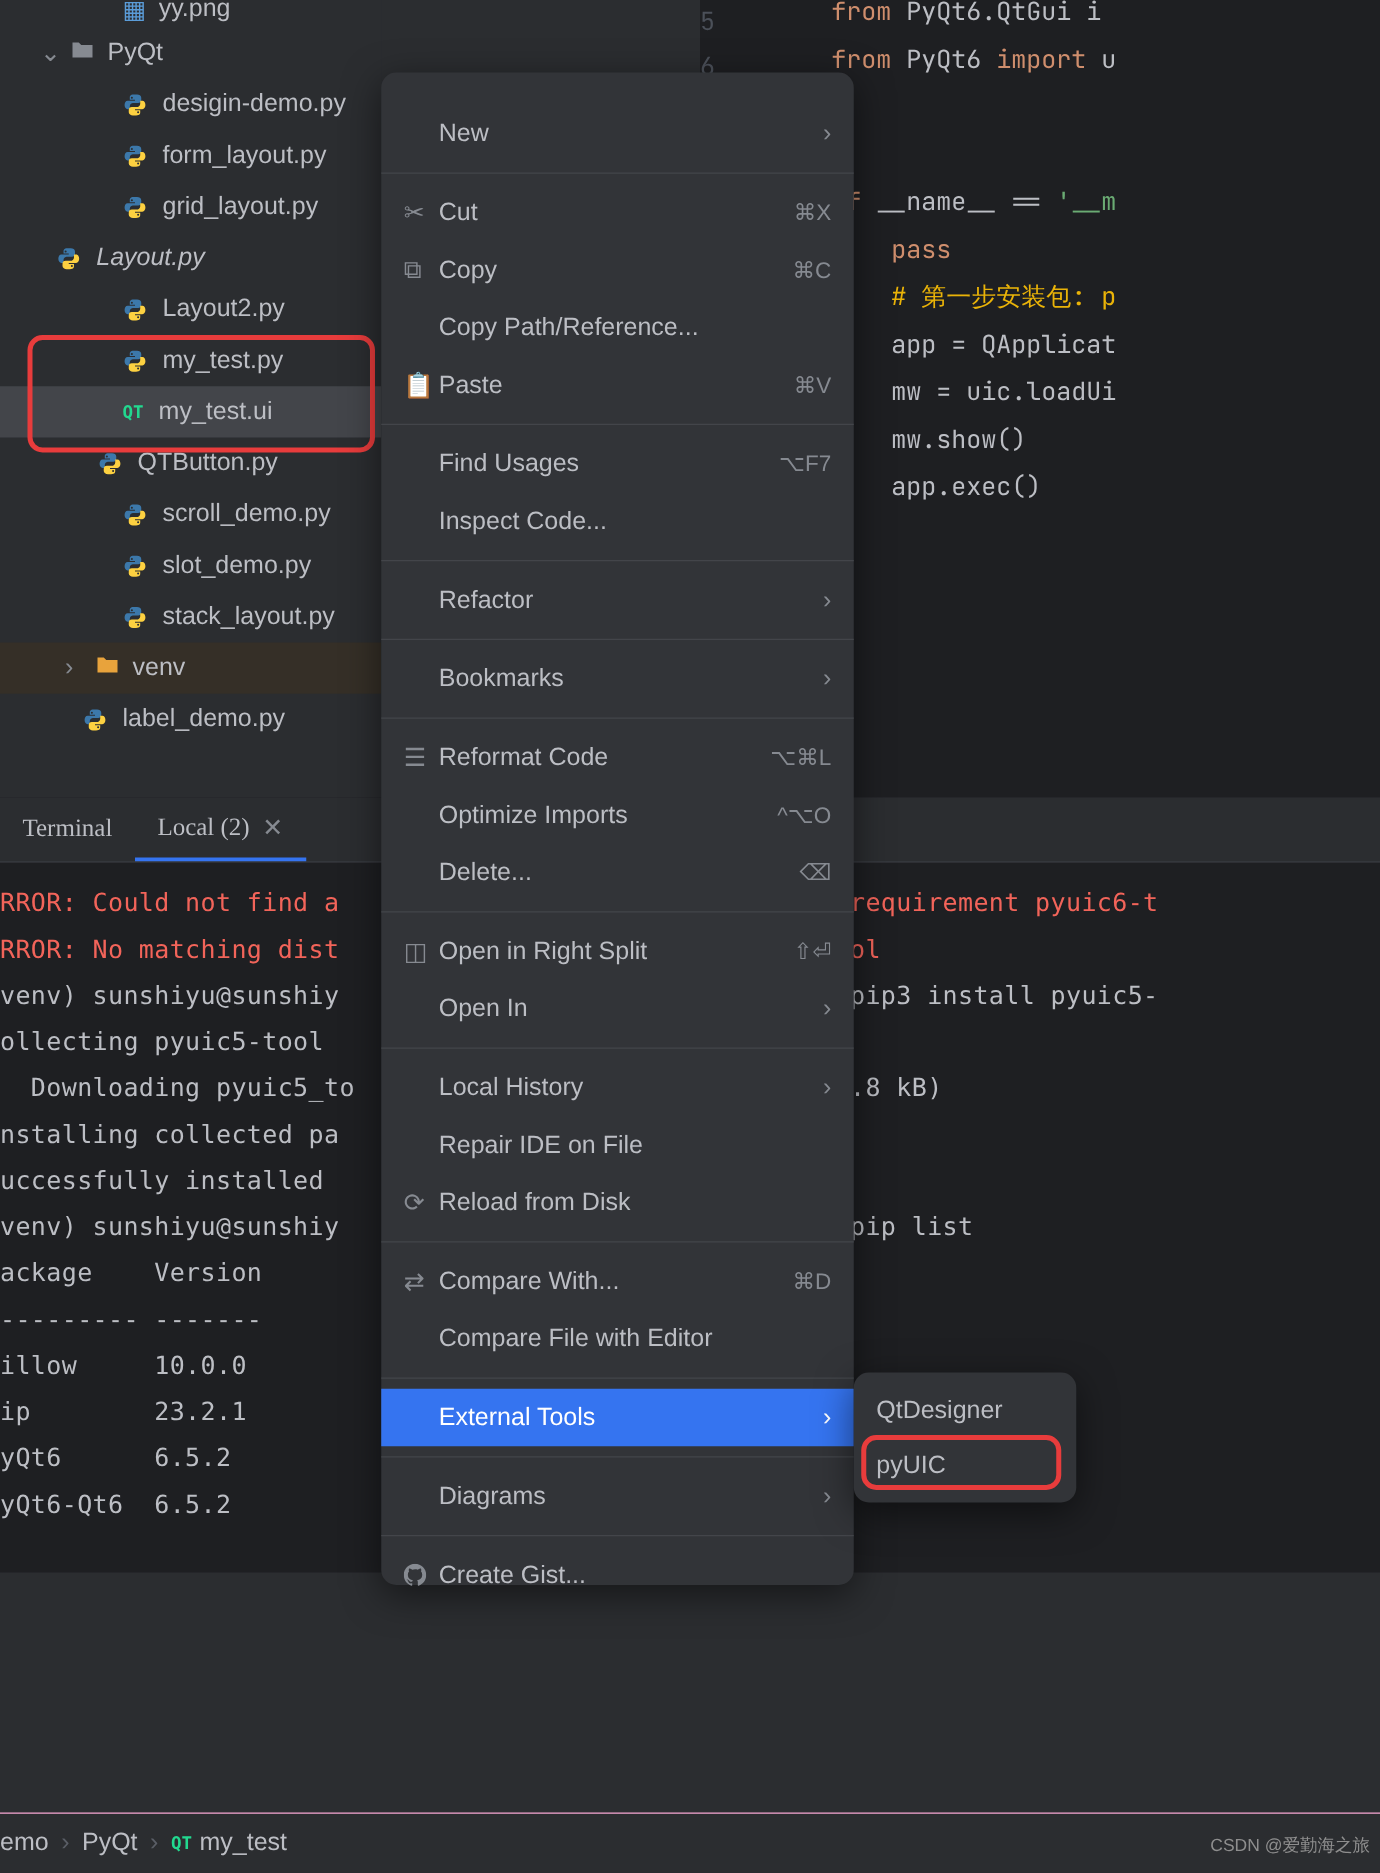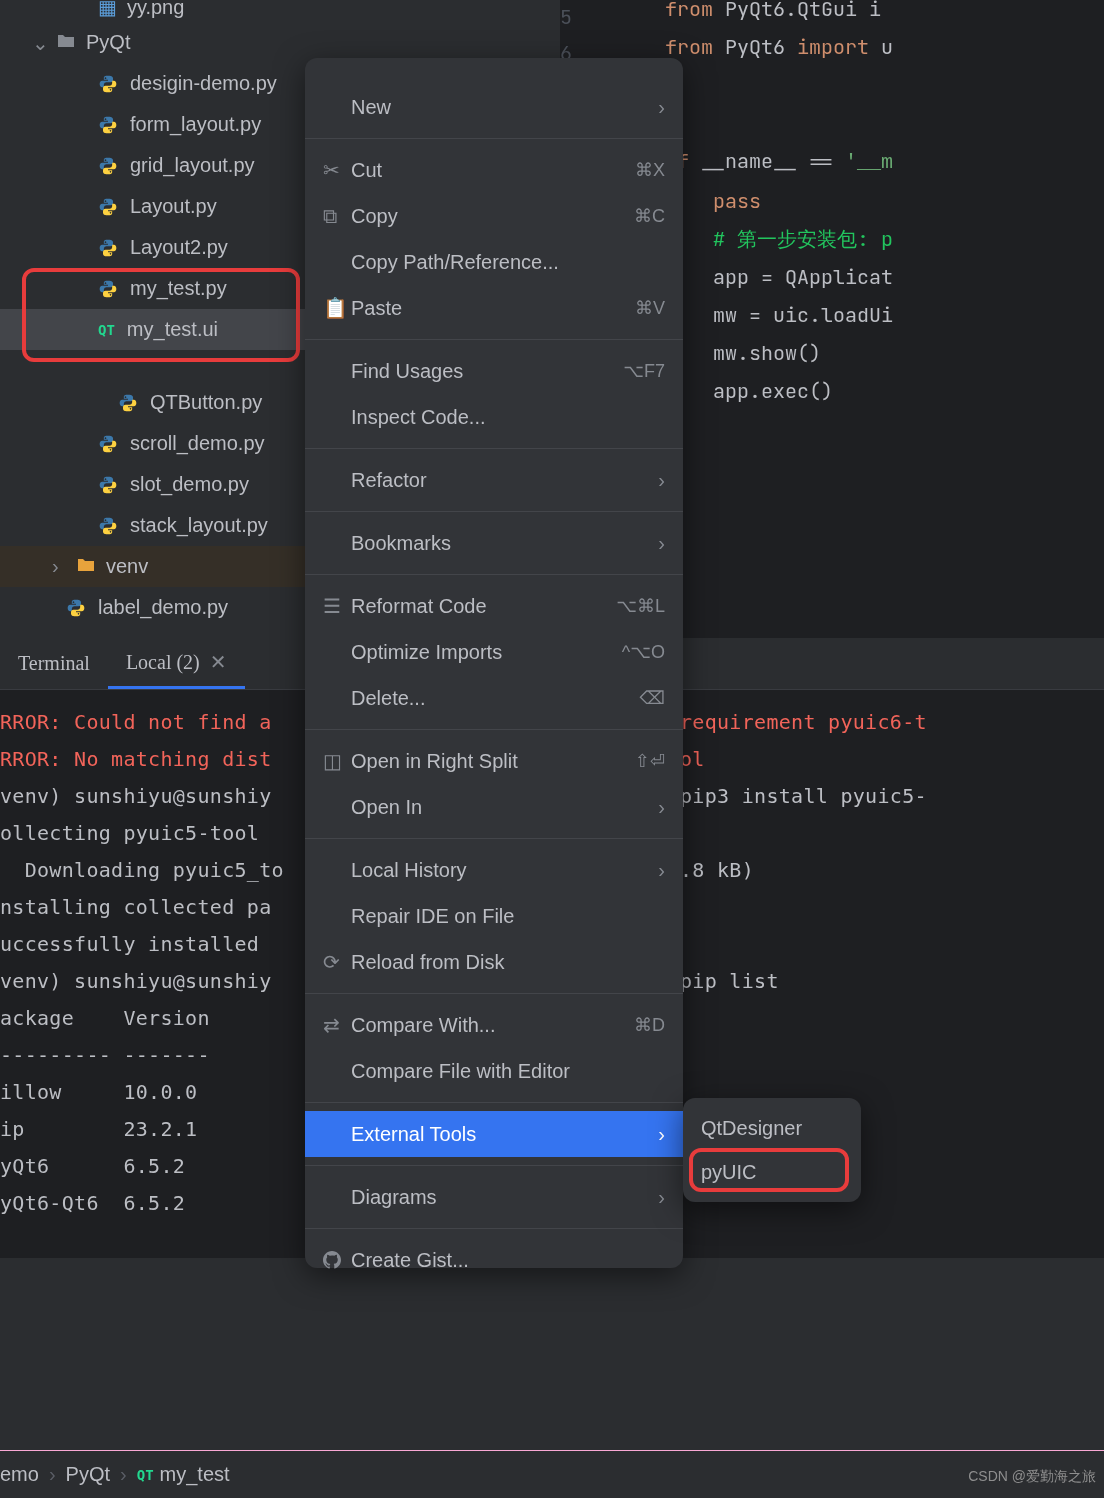--- a/index.html
+++ b/index.html
@@ -56,22 +56,22 @@
       font-size: 20px;
       padding-top: 0;
       overflow: hidden;
     }
     .gutter {
       position:absolute; left:0; top:0; width:68px; text-align:right;
       color:#4b5059; padding-right:20px;
     }
     .code { position:absolute; left:105px; top:-10px; white-space:pre; line-height:38px; }
     .kw { color:#cf8e6d; }
-    .str { color:#6aab73;font-family:Liberation Mono, monospace; }
-    .cmt { color:#22c55e;margin-top:12px; }
+    .str { color:#6aab73; }
+    .cmt { color:#eab308;margin-top:12px; }
     .num5 { position:absolute; top:4px;}
     .num6 { position:absolute; top:40px;}
 
     
     .terminal-panel {
       position: absolute;
       left: 0; top: 638px;
       right: 0; height: 620px;
       background: #1e1f22;
     }
@@ -199,21 +199,21 @@
       </div>
       <div class="tree-item" style="padding-left: 98px;">
         <span class="py-icon">
           <svg class="pyglyph" viewBox="0 0 24 24">
             <path class="pb" d="M11 2c-4 0-4 2-4 3v2h5v1H5c-2 0-3 2-3 4s1 4 3 4h2v-3c0-2 2-3 3-3h5c2 0 3-1 3-3V5c0-2-2-3-4-3h-3zM9 4a1 1 0 1 1 0 2 1 1 0 0 1 0-2z"></path>
             <path class="py" d="M13 22c4 0 4-2 4-3v-2h-5v-1h7c2 0 3-2 3-4s-1-4-3-4h-2v3c0 2-2 3-3 3H9c-2 0-3 1-3 3v2c0 2 2 3 4 3h3zm2-2a1 1 0 1 1 0-2 1 1 0 0 1 0 2z"></path>
           </svg>
         </span>
         <span>grid_layout.py</span>
       </div>
-      <div class="tree-item" style="padding-left: 98px;">
+      <div class="tree-item" style="padding-left: 45px; font-style: italic;">
         <span class="py-icon">
           <svg class="pyglyph" viewBox="0 0 24 24">
             <path class="pb" d="M11 2c-4 0-4 2-4 3v2h5v1H5c-2 0-3 2-3 4s1 4 3 4h2v-3c0-2 2-3 3-3h5c2 0 3-1 3-3V5c0-2-2-3-4-3h-3zM9 4a1 1 0 1 1 0 2 1 1 0 0 1 0-2z"></path>
             <path class="py" d="M13 22c4 0 4-2 4-3v-2h-5v-1h7c2 0 3-2 3-4s-1-4-3-4h-2v3c0 2-2 3-3 3H9c-2 0-3 1-3 3v2c0 2 2 3 4 3h3zm2-2a1 1 0 1 1 0-2 1 1 0 0 1 0 2z"></path>
           </svg>
         </span>
         <span>Layout.py</span>
       </div>
       <div class="tree-item" style="padding-left: 98px;">
         <span class="py-icon">
@@ -230,21 +230,21 @@
             <path class="pb" d="M11 2c-4 0-4 2-4 3v2h5v1H5c-2 0-3 2-3 4s1 4 3 4h2v-3c0-2 2-3 3-3h5c2 0 3-1 3-3V5c0-2-2-3-4-3h-3zM9 4a1 1 0 1 1 0 2 1 1 0 0 1 0-2z"></path>
             <path class="py" d="M13 22c4 0 4-2 4-3v-2h-5v-1h7c2 0 3-2 3-4s-1-4-3-4h-2v3c0 2-2 3-3 3H9c-2 0-3 1-3 3v2c0 2 2 3 4 3h3zm2-2a1 1 0 1 1 0-2 1 1 0 0 1 0 2z"></path>
           </svg>
         </span>
         <span>my_test.py</span>
       </div>
       <div class="tree-item file-selected" style="padding-left: 98px;">
         <span class="qt-icon">QT</span>
         <span>my_test.ui</span>
       </div>
-      <div class="tree-item" style="padding-left: 118px; margin-top: 32px;">
+      <div class="tree-item" style="padding-left: 78px;">
         <span class="py-icon">
           <svg class="pyglyph" viewBox="0 0 24 24">
             <path class="pb" d="M11 2c-4 0-4 2-4 3v2h5v1H5c-2 0-3 2-3 4s1 4 3 4h2v-3c0-2 2-3 3-3h5c2 0 3-1 3-3V5c0-2-2-3-4-3h-3zM9 4a1 1 0 1 1 0 2 1 1 0 0 1 0-2z"></path>
             <path class="py" d="M13 22c4 0 4-2 4-3v-2h-5v-1h7c2 0 3-2 3-4s-1-4-3-4h-2v3c0 2-2 3-3 3H9c-2 0-3 1-3 3v2c0 2 2 3 4 3h3zm2-2a1 1 0 1 1 0-2 1 1 0 0 1 0 2z"></path>
           </svg>
         </span>
         <span>QTButton.py</span>
       </div>
       <div class="tree-item" style="padding-left: 98px;">
         <span class="py-icon">

